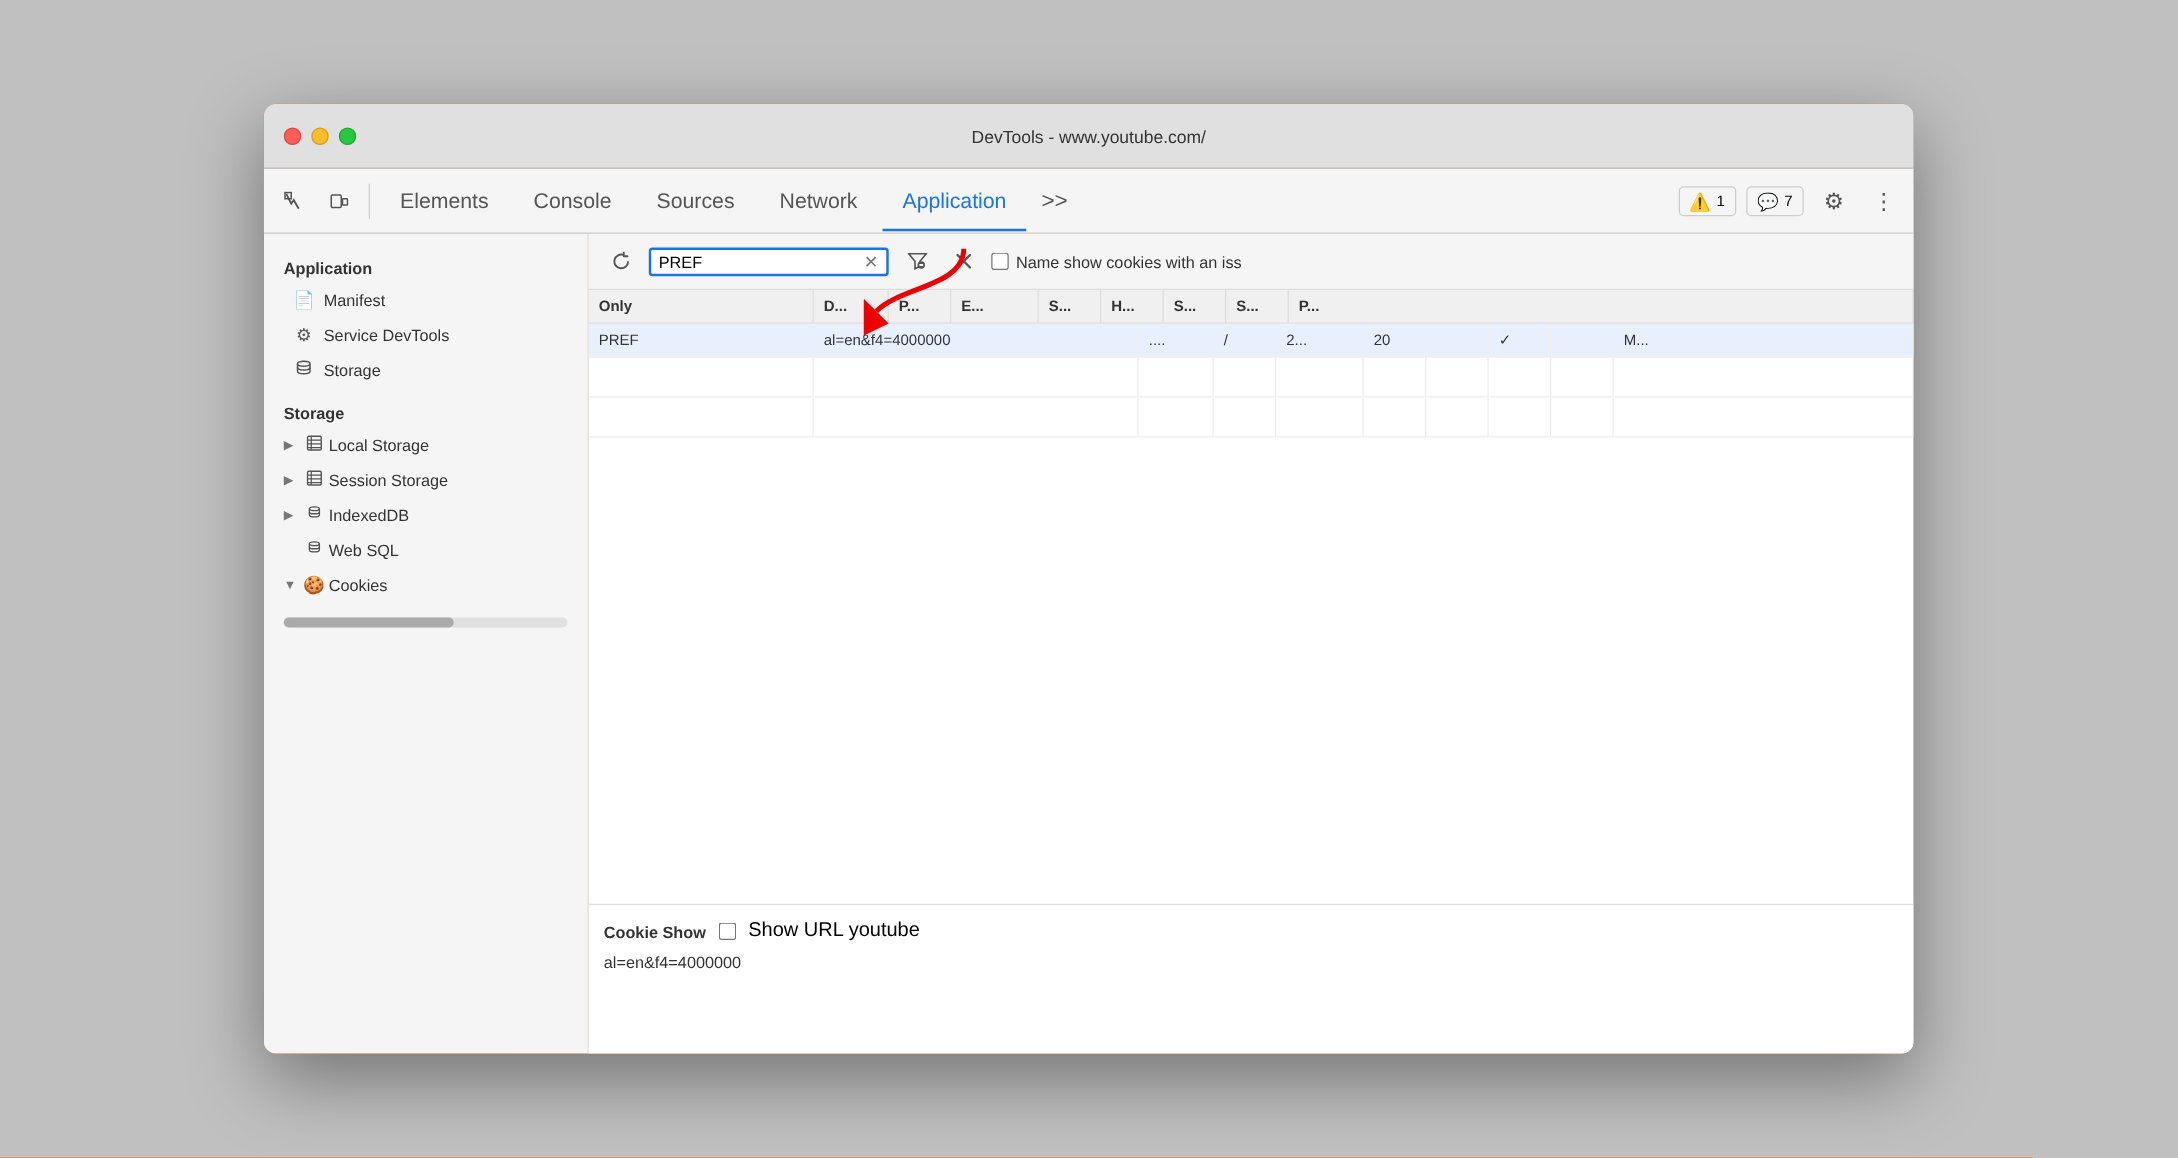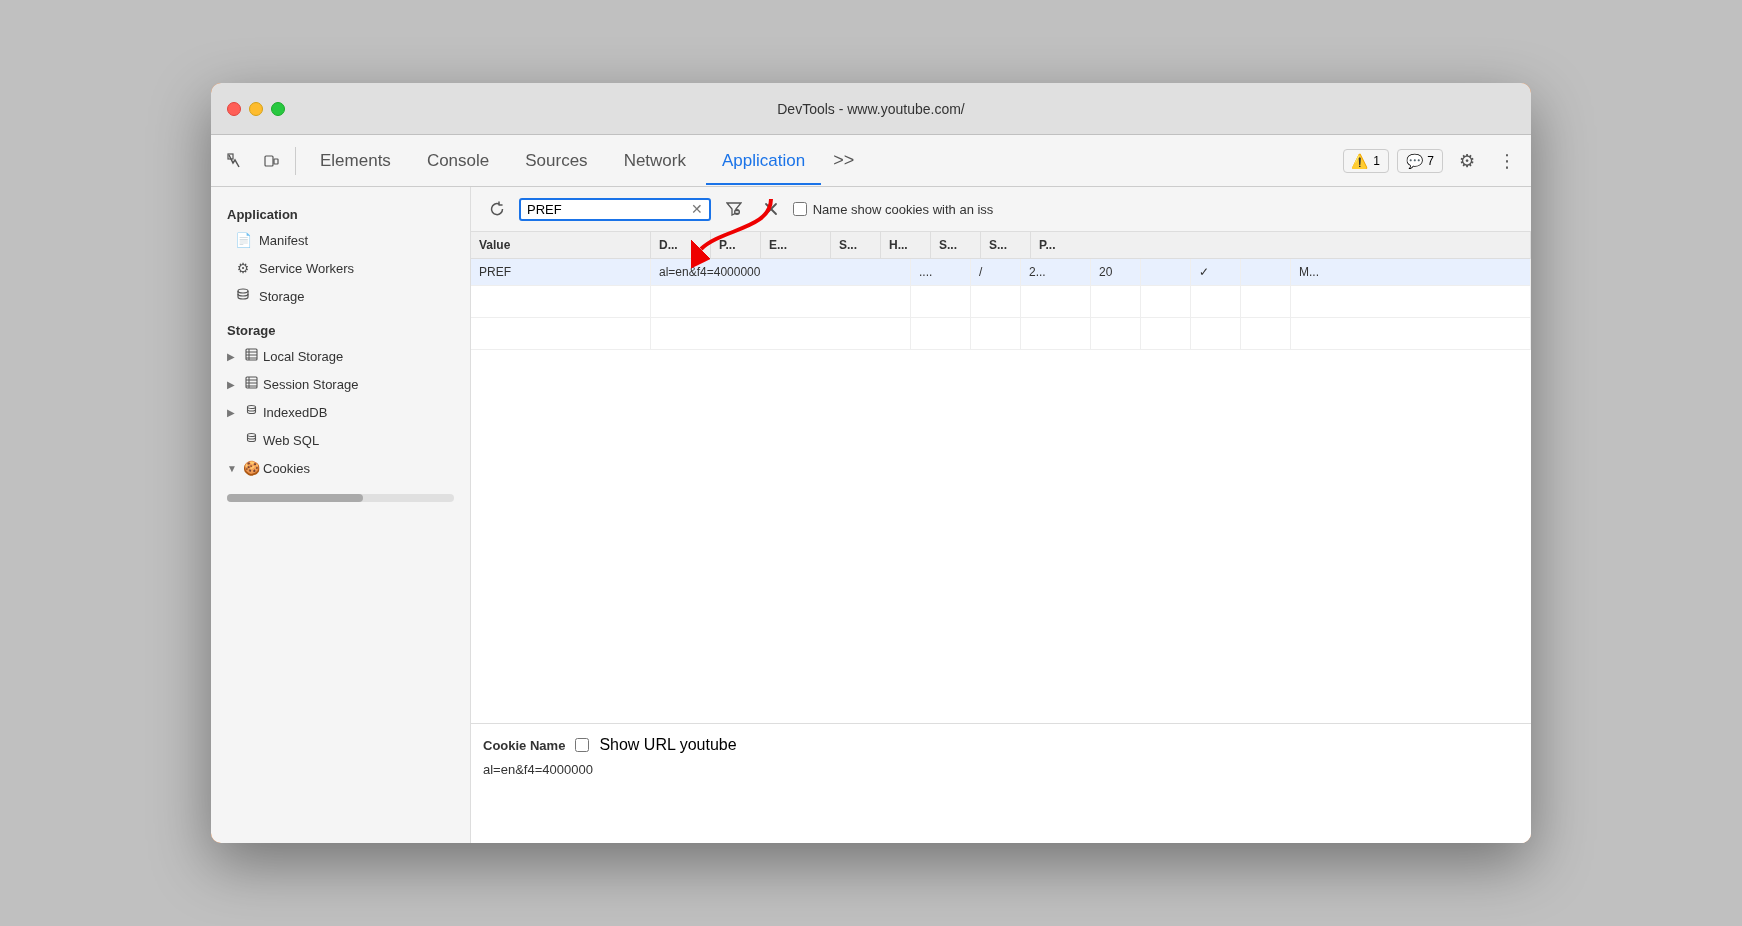--- a/index.html
+++ b/index.html
@@ -477,21 +477,21 @@
   <div class="main">
 
     <div class="sidebar">
       <div class="sidebar-section-title">Application</div>
       <div class="sidebar-item">
         <span class="item-icon">📄</span>
         <span>Manifest</span>
       </div>
       <div class="sidebar-item">
         <span class="item-icon">⚙</span>
-        <span>Service Workers</span>
+        <span>Service DevTools</span>
       </div>
       <div class="sidebar-item">
         <span class="item-icon">
           <svg width="14" height="14" viewBox="0 0 14 14" fill="none">
             <ellipse cx="7" cy="3" rx="5" ry="2" stroke="#555" stroke-width="1.2"></ellipse>
             <path d="M2 3 v3 c0 1.1 2.24 2 5 2 s5-.9 5-2 V3" stroke="#555" stroke-width="1.2" fill="none"></path>
             <path d="M2 6 v3 c0 1.1 2.24 2 5 2 s5-.9 5-2 V6" stroke="#555" stroke-width="1.2" fill="none"></path>
           </svg>
         </span>
         <span>Storage</span>
@@ -604,21 +604,21 @@
                 <polygon points="0 0, 10 3.5, 0 7" fill="#e00"></polygon>
               </marker>
             </defs>
             <path d="M 80 10 C 80 40, 30 40, 10 60" stroke="#e00" stroke-width="4" fill="none" marker-end="url(#arrowhead)"></path>
           </svg>
         </div>
       </div>
 
       <div class="cookie-table">
         <div class="table-header">
-          <div class="table-header-cell col-name">Value</div>
+          <div class="table-header-cell col-name">Only</div>
           <div class="table-header-cell col-domain">D...</div>
           <div class="table-header-cell col-path">P...</div>
           <div class="table-header-cell col-expires">E...</div>
           <div class="table-header-cell col-size">S...</div>
           <div class="table-header-cell col-httponly">H...</div>
           <div class="table-header-cell col-secure">S...</div>
           <div class="table-header-cell col-samesite">S...</div>
           <div class="table-header-cell col-priority">P...</div>
         </div>
 
@@ -656,21 +656,21 @@
           <div class="table-empty-cell col-size"></div>
           <div class="table-empty-cell col-httponly"></div>
           <div class="table-empty-cell col-secure"></div>
           <div class="table-empty-cell col-samesite"></div>
           <div class="table-empty-cell col-priority"></div>
         </div>
       </div>
 
       <div class="cookie-value-panel">
         <div class="cookie-value-header">
-          <span class="cookie-value-title">Cookie Name</span>
+          <span class="cookie-value-title">Cookie Show</span>
           <input type="checkbox" style="width: 14px; height: 14px;">
           <span>Show URL youtube</span>
         </div>
         <div class="cookie-value-text">al=en&amp;f4=4000000</div>
       </div>
     </div>
   </div>
 </div>
 
 </body></html>

